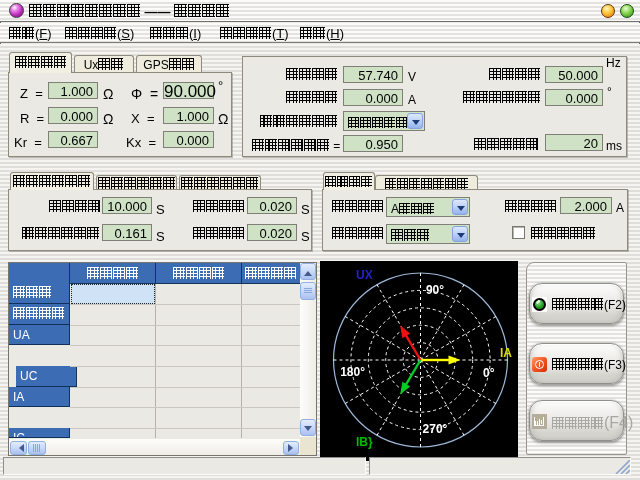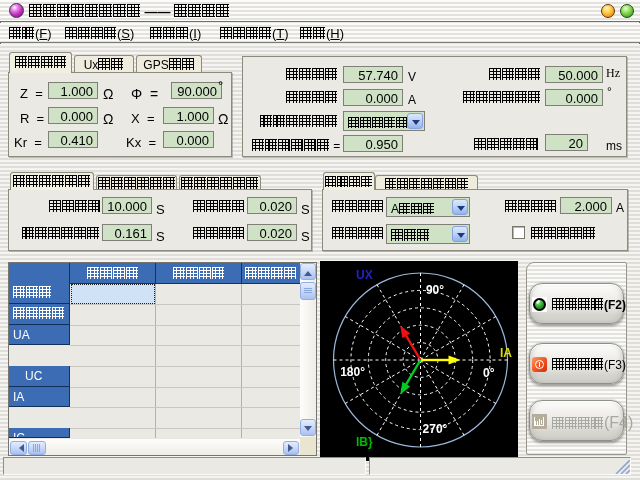--- a/index.html
+++ b/index.html
@@ -54,54 +54,54 @@
 <div class="ab ps2" style="left:0;top:44px;width:640px;height:436px;"></div>
 <div class="ab tab on" style="left:9px;top:52px;width:63px;height:21px;padding-top:3px;"><i></i><i></i><i></i><i></i></div>
 <div class="ab tab" style="left:74px;top:55px;width:60px;height:18px;padding-top:2px;font-size:12px;">Ux<i></i><i></i></div>
 <div class="ab tab" style="left:136px;top:55px;width:66px;height:18px;padding-top:2px;">GPS<i></i><i></i></div>
 <div class="ab panel" style="left:8px;top:72px;width:224px;height:85px;"></div>
 <div class="ab" style="left:10px;top:72px;width:61px;height:1px;background:#f1eee2;"></div>
 <div class="ab lab" style="left:20px;top:86px;font-size:13px;">Z&nbsp;&nbsp;=</div>
 <div class="ab f" style="left:48px;top:82px;width:50px;font-size:13px;">1.000</div>
 <div class="ab lab" style="left:103px;top:86px;font-size:14px;">Ω</div>
 <div class="ab lab" style="left:131px;top:86px;font-size:14px;">Φ&nbsp;&nbsp;=</div>
-<div class="ab f" style="left:163px;top:82px;width:51px;font-size:13px;margin-left:8px;">90.000</div>
+<div class="ab f" style="left:163px;top:82px;width:51px;font-size:17px;">90.000</div>
 <div class="ab lab" style="left:218px;top:78px;font-size:13px;">°</div>
 <div class="ab lab" style="left:20px;top:111px;font-size:13px;">R&nbsp;&nbsp;=</div>
 <div class="ab f" style="left:48px;top:107px;width:50px;font-size:13px;">0.000</div>
 <div class="ab lab" style="left:103px;top:111px;font-size:14px;">Ω</div>
 <div class="ab lab" style="left:131px;top:111px;font-size:13px;">X&nbsp;&nbsp;=</div>
 <div class="ab f" style="left:163px;top:107px;width:51px;font-size:13px;">1.000</div>
 <div class="ab lab" style="left:218px;top:111px;font-size:14px;">Ω</div>
 <div class="ab lab" style="left:14px;top:135px;font-size:13px;">Kr&nbsp;&nbsp;=</div>
-<div class="ab f" style="left:48px;top:131px;width:50px;font-size:13px;">0.410</div>
+<div class="ab f" style="left:48px;top:131px;width:50px;font-size:13px;">0.667</div>
 <div class="ab lab" style="left:126px;top:135px;font-size:13px;">Kx&nbsp;&nbsp;=</div>
 <div class="ab f" style="left:163px;top:131px;width:51px;font-size:13px;">0.000</div>
 <div class="ab panel" style="left:242px;top:56px;width:385px;height:101px;"></div>
 <div class="ab lab" style="left:286px;top:68px;"><i></i><i></i><i></i><i></i></div>
 <div class="ab f" style="left:343px;top:66px;width:60px;font-size:13px;">57.740</div>
 <div class="ab lab" style="left:408px;top:70px;">V</div>
 <div class="ab lab" style="left:489px;top:68px;"><i></i><i></i><i></i><i></i></div>
 <div class="ab f" style="left:545px;top:66px;width:58px;font-size:13px;">50.000</div>
-<div class="ab lab" style="left:606px;top:66px;font-family:Liberation Serif, serif;">Hz</div>
+<div class="ab lab" style="left:606px;top:56px;">Hz</div>
 <div class="ab lab" style="left:286px;top:91px;"><i></i><i></i><i></i><i></i></div>
 <div class="ab f" style="left:343px;top:89px;width:60px;font-size:13px;">0.000</div>
 <div class="ab lab" style="left:408px;top:93px;">A</div>
 <div class="ab lab" style="left:463px;top:91px;"><i></i><i></i><i></i><i></i><i></i><i></i></div>
 <div class="ab f" style="left:545px;top:89px;width:58px;font-size:13px;">0.000</div>
 <div class="ab lab" style="left:607px;top:85px;">°</div>
 <div class="ab lab" style="left:260px;top:115px;"><i></i><i></i><i></i><i></i><i></i><i></i></div>
 <div class="ab combo" style="left:343px;top:111px;width:82px;">
       <span class="ctext"><i class="s11"></i><i class="s11"></i><i class="s11"></i><i class="s11"></i><i class="s11"></i></span>
       <span class="cbtn"></span>
     </div>
 <div class="ab lab" style="left:252px;top:139px;"><i></i><i></i><i></i><i></i><i></i><i></i> =</div>
 <div class="ab f" style="left:343px;top:135px;width:60px;font-size:13px;">0.950</div>
 <div class="ab lab" style="left:474px;top:138px;"><i></i><i></i><i></i><i></i><i></i></div>
-<div class="ab f" style="left:545px;top:134px;width:43px;font-size:13px;">20</div>
+<div class="ab f" style="left:545px;top:134px;width:58px;font-size:13px;">20</div>
 <div class="ab lab" style="left:606px;top:139px;">ms</div>
 <div class="ab tab on" style="left:10px;top:172px;width:84px;height:18px;padding-top:2px;"><i></i><i></i><i></i><i></i><i></i><i></i></div>
 <div class="ab tab" style="left:96px;top:175px;width:81px;height:15px;padding-top:1px;"><i></i><i></i><i></i><i></i><i></i><i></i></div>
 <div class="ab tab" style="left:179px;top:175px;width:82px;height:15px;padding-top:1px;"><i></i><i></i><i></i><i></i><i></i><i></i></div>
 <div class="ab panel" style="left:8px;top:189px;width:304px;height:62px;"></div>
 <div class="ab" style="left:11px;top:189px;width:82px;height:1px;background:#f1eee2;"></div>
 <div class="ab lab" style="left:49px;top:200px;"><i></i><i></i><i></i><i></i></div>
 <div class="ab f" style="left:102px;top:197px;width:50px;font-size:13px;">10.000</div>
 <div class="ab lab" style="left:156px;top:202px;font-size:13px;">S</div>
 <div class="ab lab" style="left:193px;top:200px;"><i></i><i></i><i></i><i></i></div>
@@ -138,21 +138,21 @@
 <div class="ab th" style="left:156px;top:263px;width:86px;height:21px;border-right:1px solid #14345e;border-bottom:1px solid #14345e;text-align:center;padding-top:4px;color:#fff;"><i></i><i></i><i></i><i></i></div>
 <div class="ab th" style="left:242px;top:263px;width:58px;height:21px;border-bottom:1px solid #14345e;text-align:center;padding-top:4px;color:#fff;"><i></i><i></i><i></i><i></i></div>
 <div class="ab" style="left:155px;top:284px;width:1px;height:154px;background:#b3b1a9;"></div>
 <div class="ab" style="left:241px;top:284px;width:1px;height:154px;background:#b3b1a9;"></div>
 <div class="ab th" style="left:9px;top:283px;width:61px;height:21px;border-right:1px solid #14345e;border-bottom:1px solid #10305a;padding:3px 0 0 4px;color:#fff;overflow:hidden;"><i></i><i></i><i></i></div>
 <div class="ab th" style="left:9px;top:304px;width:61px;height:21px;border-right:1px solid #14345e;border-bottom:1px solid #10305a;padding:3px 0 0 4px;color:#fff;overflow:hidden;"><i></i><i></i><i></i><i></i></div>
 <div class="ab" style="left:70px;top:304px;width:230px;height:1px;background:#c9c7bf;"></div>
 <div class="ab th" style="left:9px;top:325px;width:61px;height:20px;border-right:1px solid #14345e;border-bottom:1px solid #10305a;padding:3px 0 0 4px;color:#fff;overflow:hidden;"><span style="font-size:12px;">UA</span></div>
 <div class="ab" style="left:70px;top:325px;width:230px;height:1px;background:#c9c7bf;"></div>
 <div class="ab" style="left:70px;top:345px;width:230px;height:1px;background:#c9c7bf;"></div>
-<div class="ab th" style="left:9px;top:366px;width:61px;height:21px;border-right:1px solid #14345e;border-bottom:1px solid #10305a;padding:3px 0 0 16px;color:#fff;overflow:hidden;"><span style="font-size:12px;">UC</span></div>
+<div class="ab th" style="left:16px;top:366px;width:61px;height:21px;border-right:1px solid #14345e;border-bottom:1px solid #10305a;padding:3px 0 0 4px;color:#fff;overflow:hidden;"><span style="font-size:12px;">UC</span></div>
 <div class="ab" style="left:70px;top:366px;width:230px;height:1px;background:#c9c7bf;"></div>
 <div class="ab th" style="left:9px;top:387px;width:61px;height:20px;border-right:1px solid #14345e;border-bottom:1px solid #10305a;padding:3px 0 0 4px;color:#fff;overflow:hidden;"><span style="font-size:12px;">IA</span></div>
 <div class="ab" style="left:70px;top:387px;width:230px;height:1px;background:#c9c7bf;"></div>
 <div class="ab" style="left:70px;top:407px;width:230px;height:1px;background:#c9c7bf;"></div>
 <div class="ab th" style="left:9px;top:428px;width:61px;height:10px;border-right:1px solid #14345e;border-bottom:1px solid #10305a;padding:3px 0 0 4px;color:#fff;overflow:hidden;"><span style="font-size:12px;">IC</span></div>
 <div class="ab" style="left:70px;top:428px;width:230px;height:1px;background:#c9c7bf;"></div>
 <div class="ab" style="left:71px;top:284px;width:84px;height:20px;background:#cfe2f6;outline:1px dotted #222;outline-offset:-1px;"></div>
 <div class="ab" style="left:300px;top:263px;width:16px;height:174px;background:linear-gradient(90deg,#fdfdfb,#efede6);"></div>
 <div class="ab sb" style="left:300px;top:263px;width:16px;height:17px;"></div>
 <div class="ab" style="left:304px;top:271px;width:0;height:0;border:4px solid transparent;border-bottom:5px solid #44598c;margin-top:-4px;"></div>
@@ -204,21 +204,21 @@
         <line x1="100.5" y1="99.0" x2="131.5" y2="99.0" stroke="#ee1111" stroke-width="2.4"></line>
         <polygon points="140.5,99.0 128.5,94.5 128.5,103.5" fill="#ee1111"></polygon>
       </g>
       <g transform="rotate(120.5 100.5 99.0)">
         <line x1="100.5" y1="99.0" x2="131.5" y2="99.0" stroke="#00cc22" stroke-width="2.4"></line>
         <polygon points="140.5,99.0 128.5,94.5 128.5,103.5" fill="#00cc22"></polygon>
       </g>
     </svg>
 <div class="ab ps" style="left:526px;top:262px;width:101px;height:193px;border:1px solid #98968c;border-radius:8px 2px 2px 2px;"></div>
 <div class="ab big" style="left:529px;top:283px;width:95px;height:41px;"></div>
-<div class="ab bt" style="left:552px;top:297px;font-size:13px;color:#000;position:absolute;white-space:nowrap;"><i></i><i></i><i></i><i></i><span style="font-size:12px;font-weight:bold;">(F2)</span></div>
+<div class="ab bt" style="left:552px;top:297px;font-size:13px;color:#000;position:absolute;white-space:nowrap;"><i></i><i></i><i></i><i></i><span style="font-size:12px;">(F2)</span></div>
 <div class="ab" style="left:532px;top:297px;width:15px;height:15px;background:#fff;"></div>
 <div class="ab" style="left:533px;top:298px;width:13px;height:13px;border-radius:50%;border:2px solid #000;background:radial-gradient(circle at 38% 30%,#8ee08e 0%,#22a022 55%,#0e800e 100%);"></div>
 <div class="ab" style="left:536px;top:301px;width:4px;height:1.5px;background:#eaffea;transform:rotate(-45deg);"></div>
 <div class="ab big" style="left:529px;top:343px;width:95px;height:41px;"></div>
 <div class="ab bt" style="left:552px;top:357px;font-size:13px;color:#000;position:absolute;white-space:nowrap;"><i></i><i></i><i></i><i></i><span style="font-size:12px;">(F3)</span></div>
 <div class="ab" style="left:532px;top:357px;width:15px;height:15px;border-radius:3px;background:linear-gradient(135deg,#ff9a60 0%,#f05020 55%,#d03008 100%);"></div>
 <div class="ab" style="left:535px;top:360px;width:9px;height:9px;border-radius:50%;border:1px solid #fff;"></div>
 <div class="ab" style="left:539px;top:362px;width:1px;height:5px;background:#fff;"></div>
 <div class="ab big" style="left:529px;top:400px;width:95px;height:41px;"></div>
 <div class="ab bt" style="left:552px;top:414px;font-size:13px;color:#a8a8a2;position:absolute;white-space:nowrap;"><i></i><i></i><i></i><i></i><span style="font-size:16px;">(F4)</span></div>

